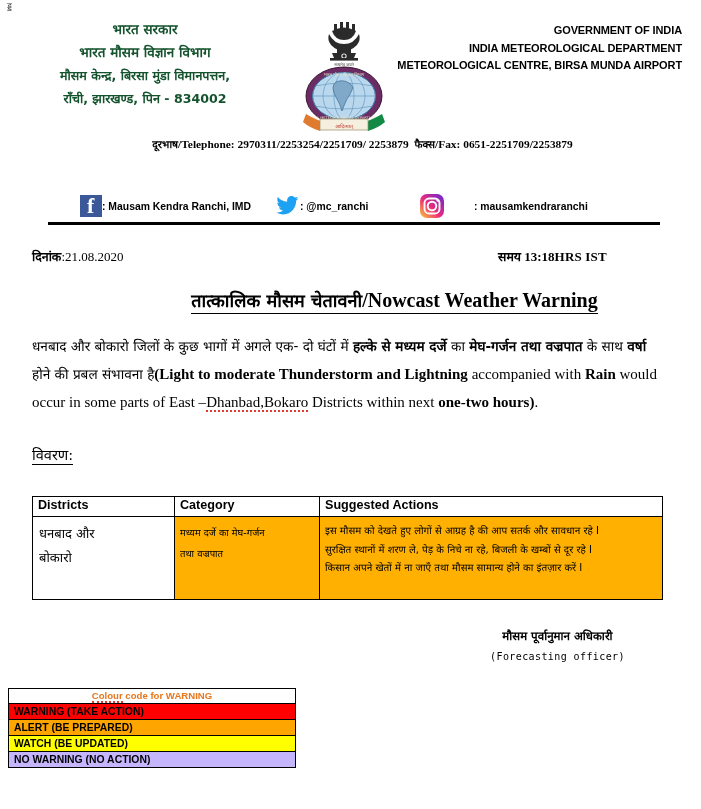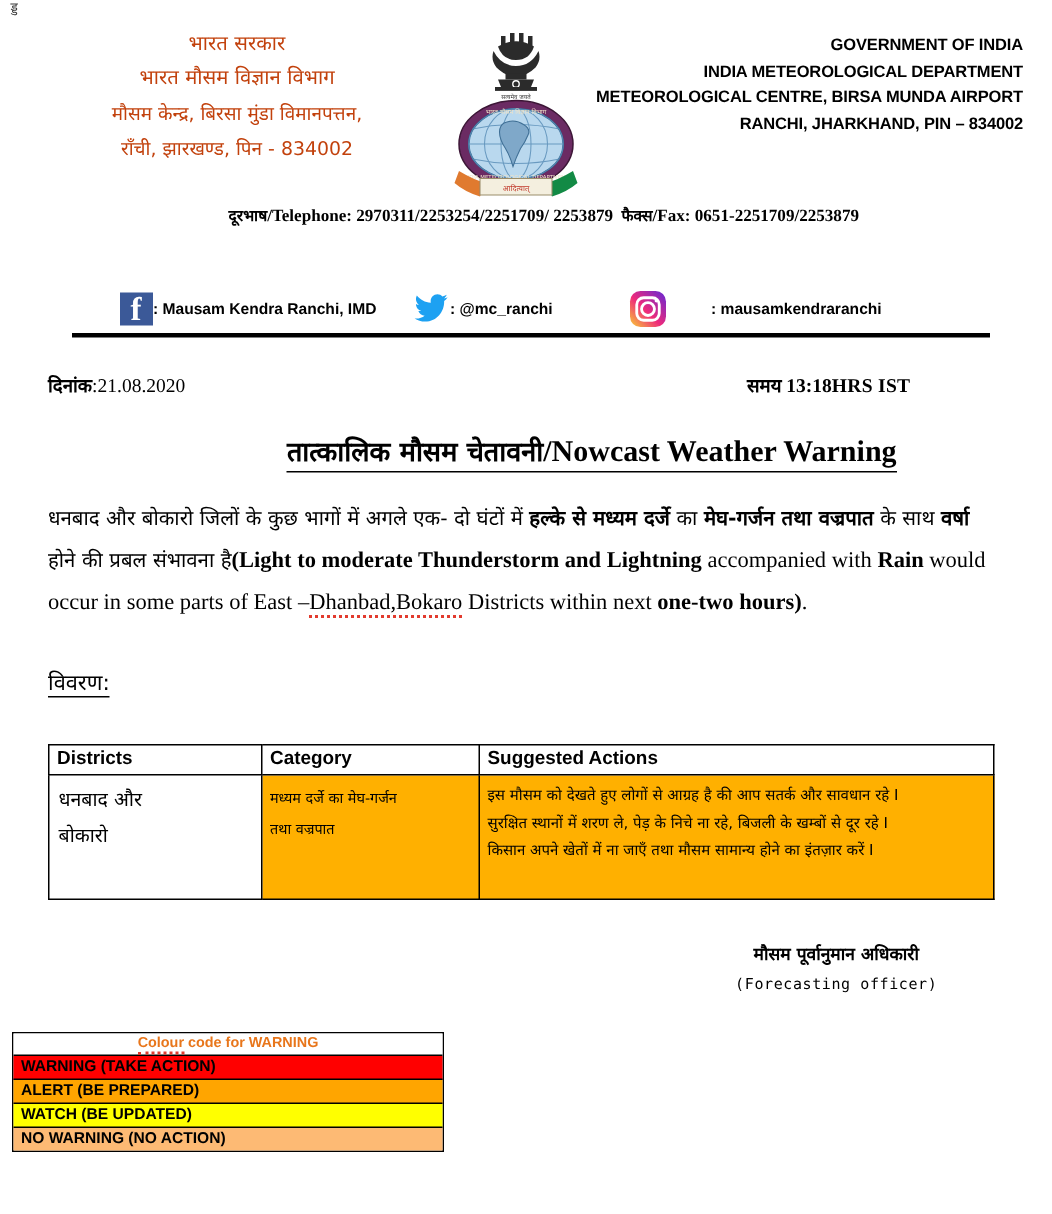--- a/index.html
+++ b/index.html
@@ -37,29 +37,29 @@
   
   .letterhead {
     position: absolute;
     left: 0;
     top: 14px;
     width: 701px;
     height: 120px;
   }
   .lh-hindi {
     position: absolute;
-    left: 22px;
+    left: 9px;
     top: 4px;
     width: 272px;
     text-align: center;
     font-family: "DejaVu Sans", sans-serif;
-    font-weight: normal;
+    font-weight: bold;
     font-size: 13.5px;
     line-height: 23px;
-    color: #c2410c;
+    color: #14532d;
   }
   .lh-hindi div { white-space: nowrap; }
   .lh-hindi .l3 { font-size: 12.6px; }
   .lh-hindi .l4 { font-size: 12.6px; }
 
   .lh-eng {
     position: absolute;
     left: 392px;
     top: 8px;
     width: 290px;
@@ -444,21 +444,20 @@
         <path d="M86 96 q-10 6 -18 8 l4 9 q10 -3 17 -9 Z" fill="#128a45"></path>
         <path d="M24 101 h48 v11 h-48 Z" fill="#f4efdf" stroke="#9a8d6a" stroke-width="0.7"></path>
         <text x="48" y="109.5" text-anchor="middle" font-family="DejaVu Sans, sans-serif" font-size="5" fill="#c0392b">आदित्यात्</text>
       </svg>
     </div>
 
     <div class="lh-eng">
       <div>GOVERNMENT OF INDIA</div>
       <div>INDIA METEOROLOGICAL DEPARTMENT</div>
       <div>METEOROLOGICAL CENTRE, BIRSA MUNDA AIRPORT</div>
-      <div>RANCHI, JHARKHAND, PIN – 834002</div>
     </div>
   </div>
 
   <div class="contact">
     <div class="tel"><span class="hi">दूरभाष</span><span>/Telephone: 2970311/2253254/2251709/ 2253879</span>&nbsp;&nbsp;<span class="hi">फैक्स</span><span>/Fax: 0651-2251709/2253879</span></div>
   </div>
 
   <div class="social">
 
     <div class="social-item s-fb">
@@ -547,16 +546,16 @@
   <div class="signature">
     <div class="sig-hi">मौसम पूर्वानुमान अधिकारी</div>
     <div class="sig-en">(Forecasting officer)</div>
   </div>
 
   <div class="legend">
     <div class="legend-title" style="color: rgb(232, 118, 27);"><span class="mis">Colour</span><span> code for WARNING</span></div>
     <div class="legend-row" style="background: rgb(255, 0, 0);">WARNING (TAKE ACTION)</div>
     <div class="legend-row" style="background: rgb(255, 165, 0);">ALERT (BE PREPARED)</div>
     <div class="legend-row" style="background: rgb(255, 255, 0);">WATCH (BE UPDATED)</div>
-    <div class="legend-row" style="background: #fdba74;">NO WARNING (NO ACTION)</div>
+    <div class="legend-row" style="background: #c4b5fd;">NO WARNING (NO ACTION)</div>
   </div>
 
 </div>
 
 </body></html>

